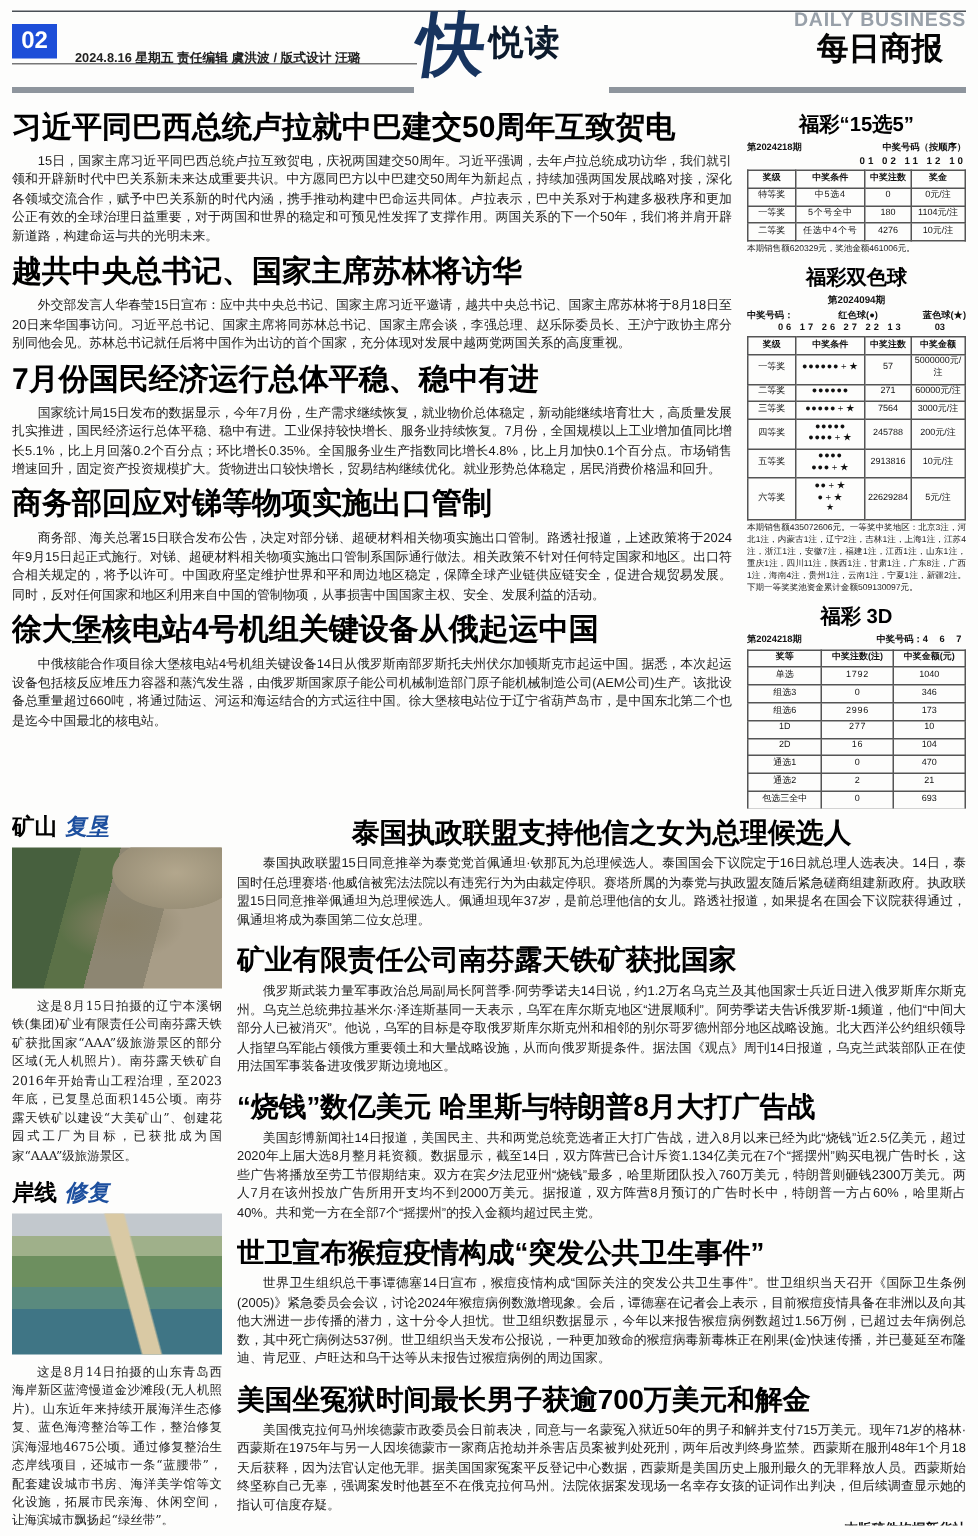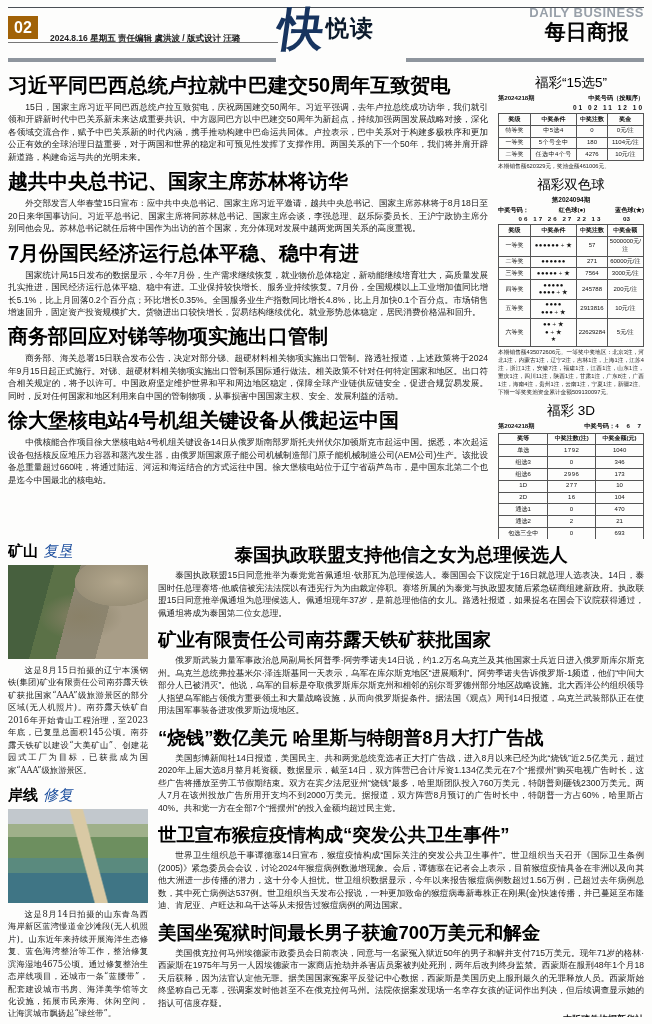--- a/index.html
+++ b/index.html
@@ -1,21 +1,21 @@
 <!DOCTYPE html>
 <html><head>
 <meta charset="utf-8">
 <style>
   html,body{margin:0;padding:0;background:#e8e8e8;}
   .page{position:relative;width:652px;height:1024px;background:#fdfdfc;box-sizing:border-box;
         padding:6px 8px;font-family:"Liberation Sans",sans-serif;color:#111;overflow:hidden;margin:0 auto;}
   
   .header{position:relative;height:58px;}
   .topline{position:absolute;top:1px;left:0;right:0;border-top:1.5px solid #4a4f55;}
-  .pagenum{position:absolute;left:0;top:10px;width:30px;height:23px;background:#a16207;color:#fff;
+  .pagenum{position:absolute;left:0;top:10px;width:30px;height:23px;background:#1d4ed8;color:#fff;
            font-size:16px;font-weight:bold;display:flex;align-items:center;justify-content:center;}
   .pagenum-underline{position:absolute;left:0;top:36px;width:270px;border-top:1px solid #777;}
   .dateline{position:absolute;left:42px;top:27px;font-size:8.5px;font-weight:bold;color:#222;white-space:nowrap;}
   .masthead{position:absolute;left:50%;transform:translateX(-50%);top:2px;display:flex;align-items:flex-end;white-space:nowrap;}
   .masthead .big{font-family:"DejaVu Serif",serif;font-weight:bold;font-size:46px;line-height:.95;
                  color:#17345f;transform:skewX(-8deg);}
   .masthead .small{font-size:23px;font-weight:900;color:#0c1a2c;margin-left:2px;margin-bottom:8px;letter-spacing:1px;}
   .brand{position:absolute;right:0;top:0;text-align:center;line-height:1.1;}
   .brand .en{font-size:13px;font-weight:bold;color:#98a0a9;letter-spacing:.5px;}
   .brand .cn{font-family:"DejaVu Serif",serif;font-size:21px;font-weight:bold;color:#050505;}
@@ -28,33 +28,33 @@
   .row2{display:flex;gap:10px;height:476px;margin-top:2px;}
   .col-photos{width:140px;overflow:hidden;}
   .col-articles-bottom{flex:1;overflow:hidden;display:flex;flex-direction:column;align-items:flex-end;}
   
   .headline{font-size:20px;font-weight:900;margin:3px 0 4px;line-height:1.15;color:#000;letter-spacing:0;}
   .row2 .headline{font-size:18.5px;}
   .body{font-size:8.6px;line-height:1.45;text-align:justify;text-indent:2em;margin:0 0 7px;color:#1b1b1b;}
   .credit{text-align:right;font-size:9px;font-weight:bold;margin-top:2px;}
   
   .feature-head{font-size:15px;font-weight:900;margin:1px 0 4px;color:#000;}
-  .feature-head .blue{color:#1d4f9e;font-family:"DejaVu Serif",serif;font-style:italic;font-weight:normal;margin-left:5px;}
+  .feature-head .blue{color:#1d4f9e;font-family:"DejaVu Serif",serif;font-style:italic;font-weight:bold;margin-left:5px;}
   .photo{width:100%;height:94px;margin-bottom:5px;}
   .photo.mine{background:
       radial-gradient(ellipse 70px 40px at 78% 18%, #b3a78d 0%, #9a9078 60%, rgba(0,0,0,0) 61%),
       radial-gradient(ellipse 60px 34px at 52% 55%, #8a8168 0%, rgba(0,0,0,0) 70%),
       linear-gradient(105deg,#47603e 0 28%,#5b7147 28% 44%,#8d8672 44% 68%,#a89d87 68% 100%);}
   .photo.coast{background:
       linear-gradient(75deg, rgba(0,0,0,0) 52%, #d9c9a4 53% 60%, rgba(0,0,0,0) 61%),
       linear-gradient(180deg,#c2c8cd 0 16%,#9fb08a 16% 30%,#6d8f5f 30% 52%,#5a8a7e 52% 68%,#3f7585 68% 100%);}
   .caption{font-family:"DejaVu Serif",serif;font-size:8.3px;line-height:1.5;text-align:justify;
            text-indent:2em;color:#222;margin:0 0 10px;}
   
-  .lot-title{text-align:center;font-size:13.5px;font-weight:400;margin:3px 0 2px;color:#000;}
+  .lot-title{text-align:center;font-size:13.5px;font-weight:700;margin:3px 0 2px;color:#000;}
   .lot-sub{display:flex;justify-content:space-between;font-size:6.2px;font-weight:bold;margin:1px 0;color:#111;}
   .lot-numline{text-align:right;font-size:6.5px;font-weight:bold;letter-spacing:2px;margin:1px 0;}
   .ssq-line{display:flex;justify-content:space-between;font-size:6.2px;font-weight:bold;margin:0;}
   .ssq-line span{white-space:nowrap;}
   table.lot{width:100%;border-collapse:collapse;table-layout:fixed;margin:2px 0;}
   .lot th,.lot td{border:.6px solid #555;font-size:6px;padding:1.5px 1px;text-align:center;
                   white-space:pre-line;line-height:1.3;color:#111;}
   .lot th{font-weight:bold;}
   .lot td:nth-child(2){letter-spacing:.5px;}
   .lot-note{font-size:5.7px;line-height:1.4;text-align:justify;color:#222;margin:1px 0 5px;}

